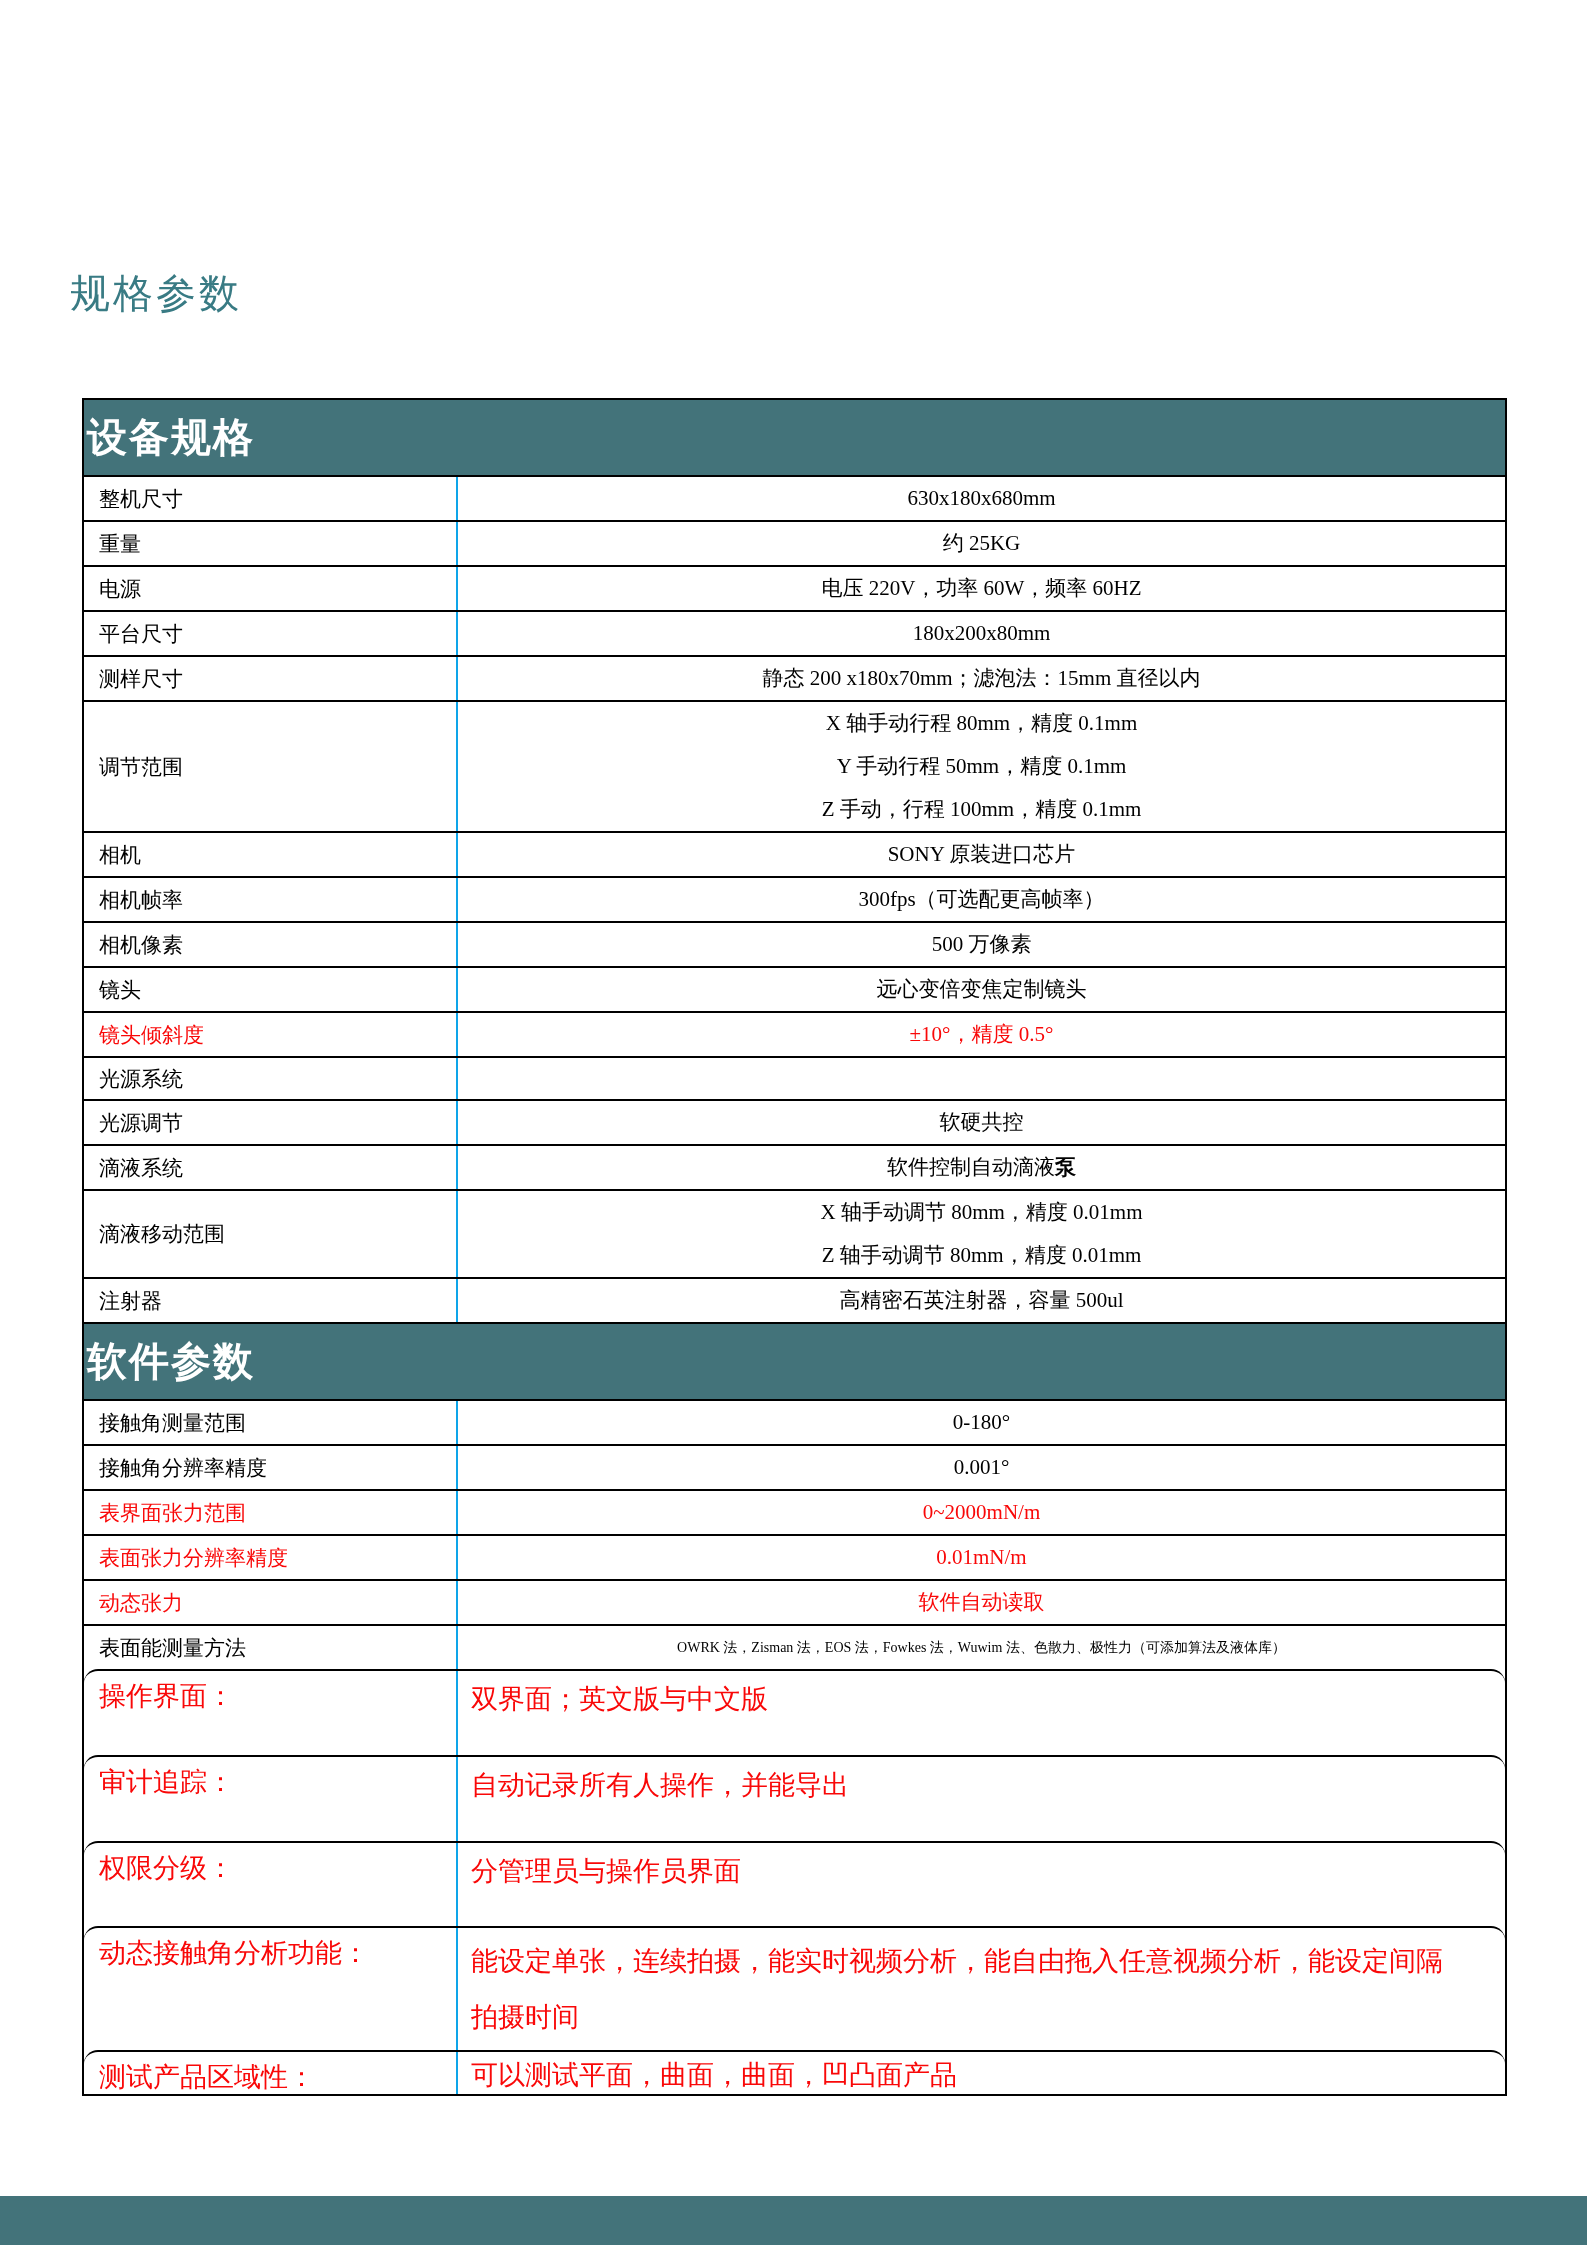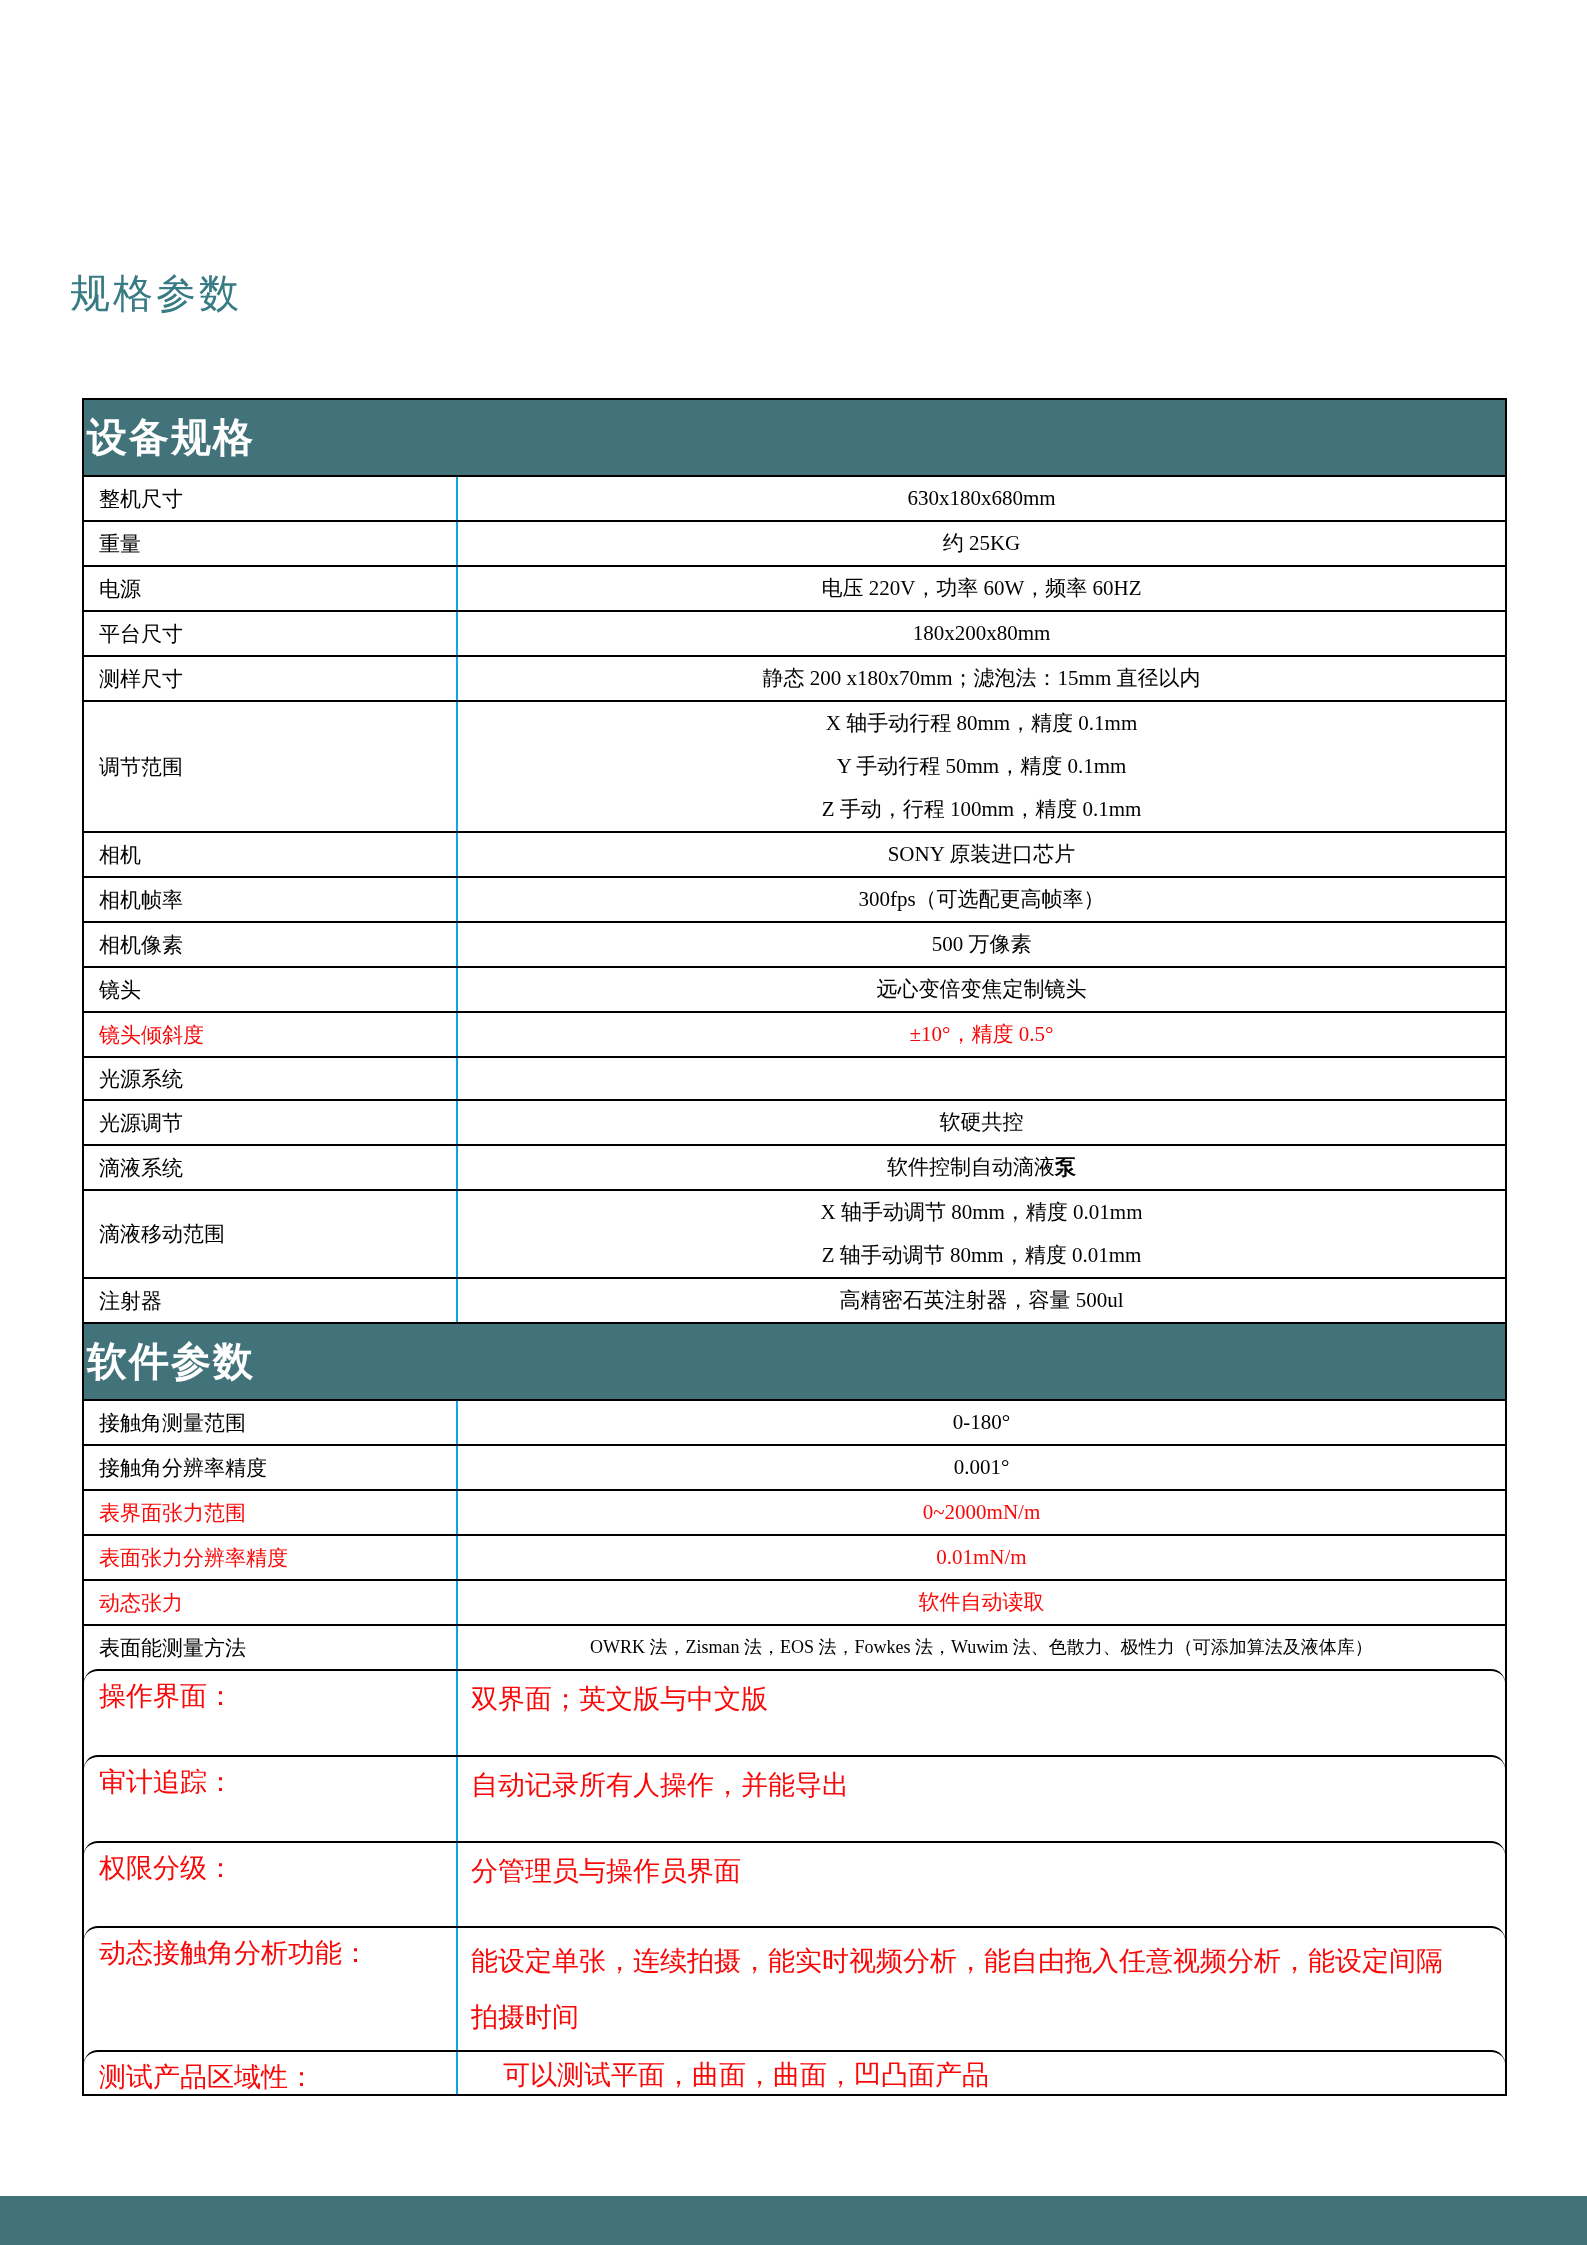--- a/index.html
+++ b/index.html
@@ -31,21 +31,21 @@
   .cell.label{
     flex:0 0 374px;border-right:2px solid #0ea5e9;
     display:flex;align-items:center;padding-left:15px;
   }
   .cell.value{
     flex:1;display:flex;flex-direction:column;justify-content:center;
     align-items:center;text-align:center;padding:0 10px;
   }
   .line{line-height:43px;}
   .bt{font-weight:bold;}
-  .row.small .cell.value{font-size:18px;}
+  .row.small .cell.value{font-size:14px;}
   .row.red{color:var(--red,#f90808);}
   .row.note{font-size:27px;color:var(--red,#f90808);border-radius:14px;}
   .row.note .cell.label{align-items:flex-start;padding-top:9px;line-height:33px;}
   .row.note .cell.value{
     justify-content:flex-start;align-items:flex-start;text-align:left;
     padding:5px 58px 0 13px;
   }
   .row.note .line{line-height:46px;}
   .footer-bar{
     position:absolute;left:0;top:2196px;width:1587px;height:49px;
@@ -209,21 +209,21 @@
       <div class="cell value">
         <div class="line">分管理员与操作员界面</div>
       </div>
     </div>
     <div class="row note" style="min-height: 122px;">
       <div class="cell label">动态接触角分析功能：</div>
       <div class="cell value">
         <div class="line" style="line-height: 56px;">能设定单张，连续拍摄，能实时视频分析，能自由拖入任意视频分析，能设定间隔拍摄时间</div>
       </div>
     </div>
-    <div class="row note" style="min-height: 39px; gap: 32px;">
+    <div class="row note" style="min-height: 39px;">
       <div class="cell label">测试产品区域性：</div>
       <div class="cell value">
         <div class="line" style="line-height: 36px;">可以测试平面，曲面，曲面，凹凸面产品</div>
       </div>
     </div>
   </div>
 
 <div class="footer-bar"></div>
 
 </body></html>

